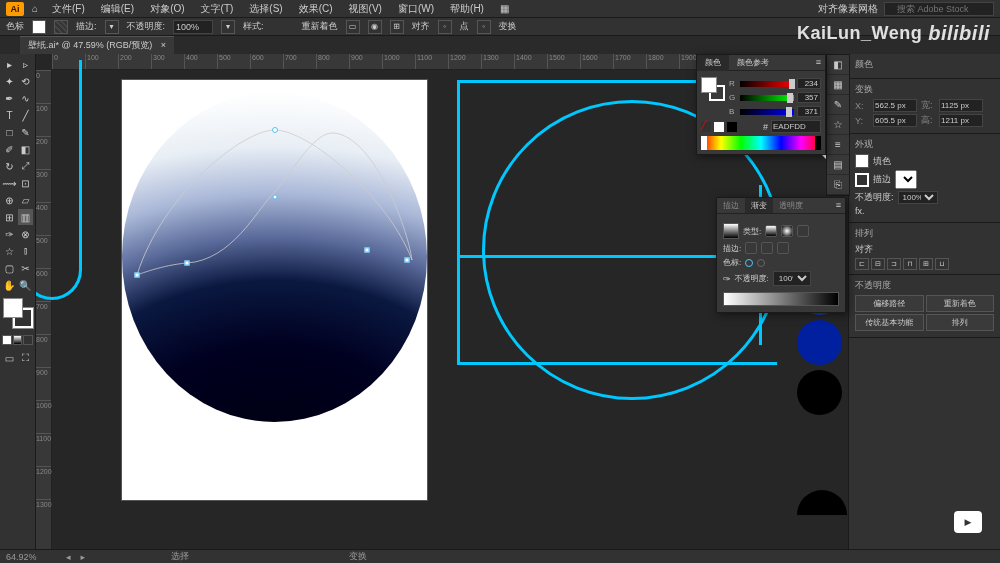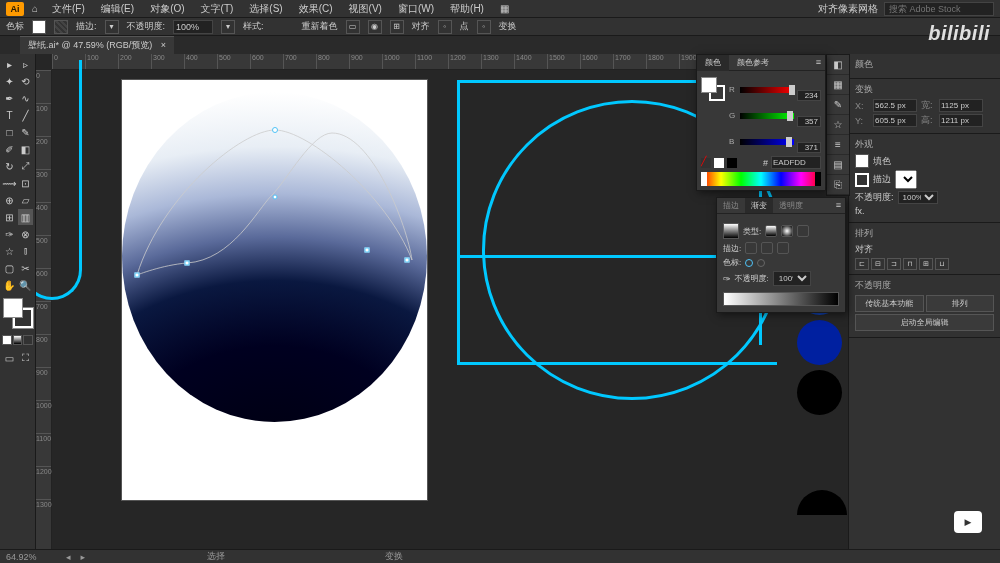--- a/index.html
+++ b/index.html
@@ -4,21 +4,21 @@
 <style>
 * { margin: 0; padding: 0; box-sizing: border-box; font-family: "Microsoft YaHei", Arial, sans-serif; }
 body { width: 1000px; height: 563px; background: #2a2a2a; color: #ccc; font-size: 10px; overflow: hidden; position: relative; }
 
 
 .menubar { height: 18px; background: #323232; display: flex; align-items: center; padding: 0 6px; gap: 4px; border-bottom: 1px solid #1a1a1a; }
 .menubar .logo { width: 18px; height: 14px; background: #ff9a00; border-radius: 2px; display:flex; align-items:center; justify-content:center; color:#2a1a00; font-weight:bold; font-size:9px; }
 .menubar .home { width: 14px; height: 14px; display:flex; align-items:center; justify-content:center; }
 .menubar .menu-item { padding: 2px 6px; font-size: 10px; cursor: pointer; }
 .menubar .right { margin-left: auto; display: flex; align-items:center; gap:6px; }
-.menubar .search-box { background:#222; border:1px solid #444; padding:1px 4px; width:110px; font-size:9px; color:#888; }
+.menubar .search-box { background:#222; border:1px solid #444; padding:1px 12px; width:110px; font-size:9px; color:#888; }
 
 
 .optbar { height: 18px; background: #323232; display:flex; align-items:center; padding: 0 6px; gap: 8px; border-bottom: 1px solid #1a1a1a; font-size: 9px; }
 .optbar .swatch { width:14px; height:14px; background:#fff; border:1px solid #555; }
 .optbar .swatch2 { width:14px; height:14px; background:repeating-linear-gradient(45deg,#444,#444 2px,#333 2px,#333 4px); border:1px solid #555; }
 .optbar input[type=text] { background:#222; border:1px solid #444; color:#ccc; width:40px; font-size:9px; padding:1px 2px; }
 .optbar .ico { width:14px; height:14px; border:1px solid #555; display:flex; align-items:center; justify-content:center; font-size:8px; }
 
 
 .tabbar { height: 18px; background: #2a2a2a; display:flex; align-items:center; padding: 0 20px; }
@@ -88,21 +88,21 @@
 
 .float-color { position:absolute; top:54px; left:696px; width:130px; background:#383838; border:1px solid #1a1a1a; box-shadow:2px 2px 8px rgba(0,0,0,0.5); font-size:9px; z-index:10; }
 .float-color .tabs { display:flex; border-bottom:1px solid #222; }
 .float-color .tabs div { padding:2px 8px; font-size:8px; }
 .float-color .tabs div.act { background:#2a2a2a; border-bottom:1px solid #2a2a2a; margin-bottom:-1px; }
 .float-color .body { padding:4px; }
 .float-color .slider-row { display:flex; align-items:center; gap:3px; margin:3px 0; }
 .float-color .slider-row .lbl { width:8px; color:#aaa; font-size:8px; }
 .float-color .slider-row .slide { flex:1; height:6px; position:relative; }
 .float-color .slider-row .slide .thumb { position:absolute; top:-2px; width:6px; height:10px; background:#ccc; }
-.float-color .slider-row .val { width:24px; background:#222; border:1px solid #444; color:#ccc; font-size:8px; text-align:right; padding:0 2px;margin-top:12px;}
+.float-color .slider-row .val { width:24px; background:#222; border:1px solid #444; color:#ccc; font-size:8px; text-align:right; padding:0 2px;}
 .float-color .hexrow { display:flex; gap:3px; align-items:center; }
 .float-color .hexrow input { background:#222; border:1px solid #444; color:#ccc; width:50px; font-size:8px; padding:1px;}
 .float-color .spectrum { height:14px; margin-top:3px; background:linear-gradient(to right, red,yellow,lime,cyan,blue,magenta,red); position:relative;}
 .float-color .spectrum::before{content:"";position:absolute;left:0;top:0;width:6px;height:14px;background:#fff;}
 .float-color .spectrum::after{content:"";position:absolute;right:0;top:0;width:6px;height:14px;background:#000;}
 .float-color .fillstroke-small { width:24px; height:24px; position:relative; margin:2px 0;}
 .float-color .fillstroke-small .f{position:absolute;top:0;left:0;width:16px;height:16px;background:#fff;border:1px solid #888;}
 .float-color .fillstroke-small .s{position:absolute;bottom:0;right:0;width:16px;height:16px;border:2px solid #fff;}
 
 
@@ -116,21 +116,21 @@
 .float-grad .typeico { width:12px; height:12px; border:1px solid #555; border-radius:2px; }
 .float-grad select { background:#222; border:1px solid #444; color:#ccc; font-size:8px; width:38px; padding:1px;}
 .float-grad .gradbar { height:14px; background:linear-gradient(to right,#fff,#000); border:1px solid #555; position:relative; margin-top:6px;}
 
 
 .statusbar { position:absolute; bottom:0; left:0; right:0; height:14px; background:#323232; display:flex; align-items:center; padding:0 6px; font-size:9px; color:#999; gap:10px; border-top:1px solid #1a1a1a;}
 .statusbar .zoom { width:50px; }
 
 
 .watermark { position:absolute; top:22px; right:10px; font-size:18px; font-weight:600; color:rgba(255,255,255,0.85); letter-spacing:0.5px; z-index:100; display:flex; align-items:center; gap:6px;}
-.watermark .bili { font-weight:900; font-size:20px; font-style:italic;margin-left:8px; }
+.watermark .bili { font-weight:900; font-size:20px; font-style:italic; }
 .video-icon { position:absolute; bottom:30px; right:18px; width:28px; height:22px; background:#fff; border-radius:4px; z-index:100; display:flex; align-items:center; justify-content:center;}
 .video-icon::before { content:"▶"; font-size:9px; color:#333; }
 
 
 .midstrip { position:absolute; top:54px; left:826px; width:24px; background:#383838; border:1px solid #1a1a1a; display:flex; flex-direction:column; z-index:9;}
 .midstrip div { height:20px; display:flex; align-items:center; justify-content:center; font-size:10px; border-bottom:1px solid #2a2a2a; cursor:pointer;}
 </style>
 </head>
 <body>
 
@@ -373,25 +373,26 @@
           <div>⊟</div>
           <div>⊐</div>
           <div>⊓</div>
           <div>⊞</div>
           <div>⊔</div>
         </div>
       </div>
       <div class="panel">
         <div class="panel-title">不透明度</div>
         <div class="action-row">
+          <div class="action-btn">偏移路径</div>
+          <div class="action-btn">重新着色</div>
+        </div>
+        <div class="action-row">
           <div class="action-btn">传统基本功能</div>
           <div class="action-btn">排列</div>
-        </div>
-        <div class="action-row">
-          <div class="action-btn">启动全局编辑</div>
         </div>
       </div>
     </div>
   </div>
 </div>
 
 <div class="float-color">
   <div class="tabs">
     <div class="act">颜色</div>
     <div>颜色参考</div>
@@ -482,20 +483,21 @@
   <div>☆</div>
   <div>≡</div>
   <div>▤</div>
   <div>⎘</div>
 </div>
 
 <div class="statusbar">
   <span class="zoom">64.92%</span>
   <span>◂</span>
   <span>▸</span>
-  <span style="margin-left:112px">选择</span>
+  <span style="margin-left:76px">选择</span>
   <span style="margin-left:150px">变换</span>
 </div>
 
 <div class="watermark">
+  <span>KaiLun_Weng</span>
   <span class="bili">bilibili</span>
 </div>
 <div class="video-icon"></div>
 
 </body></html>

